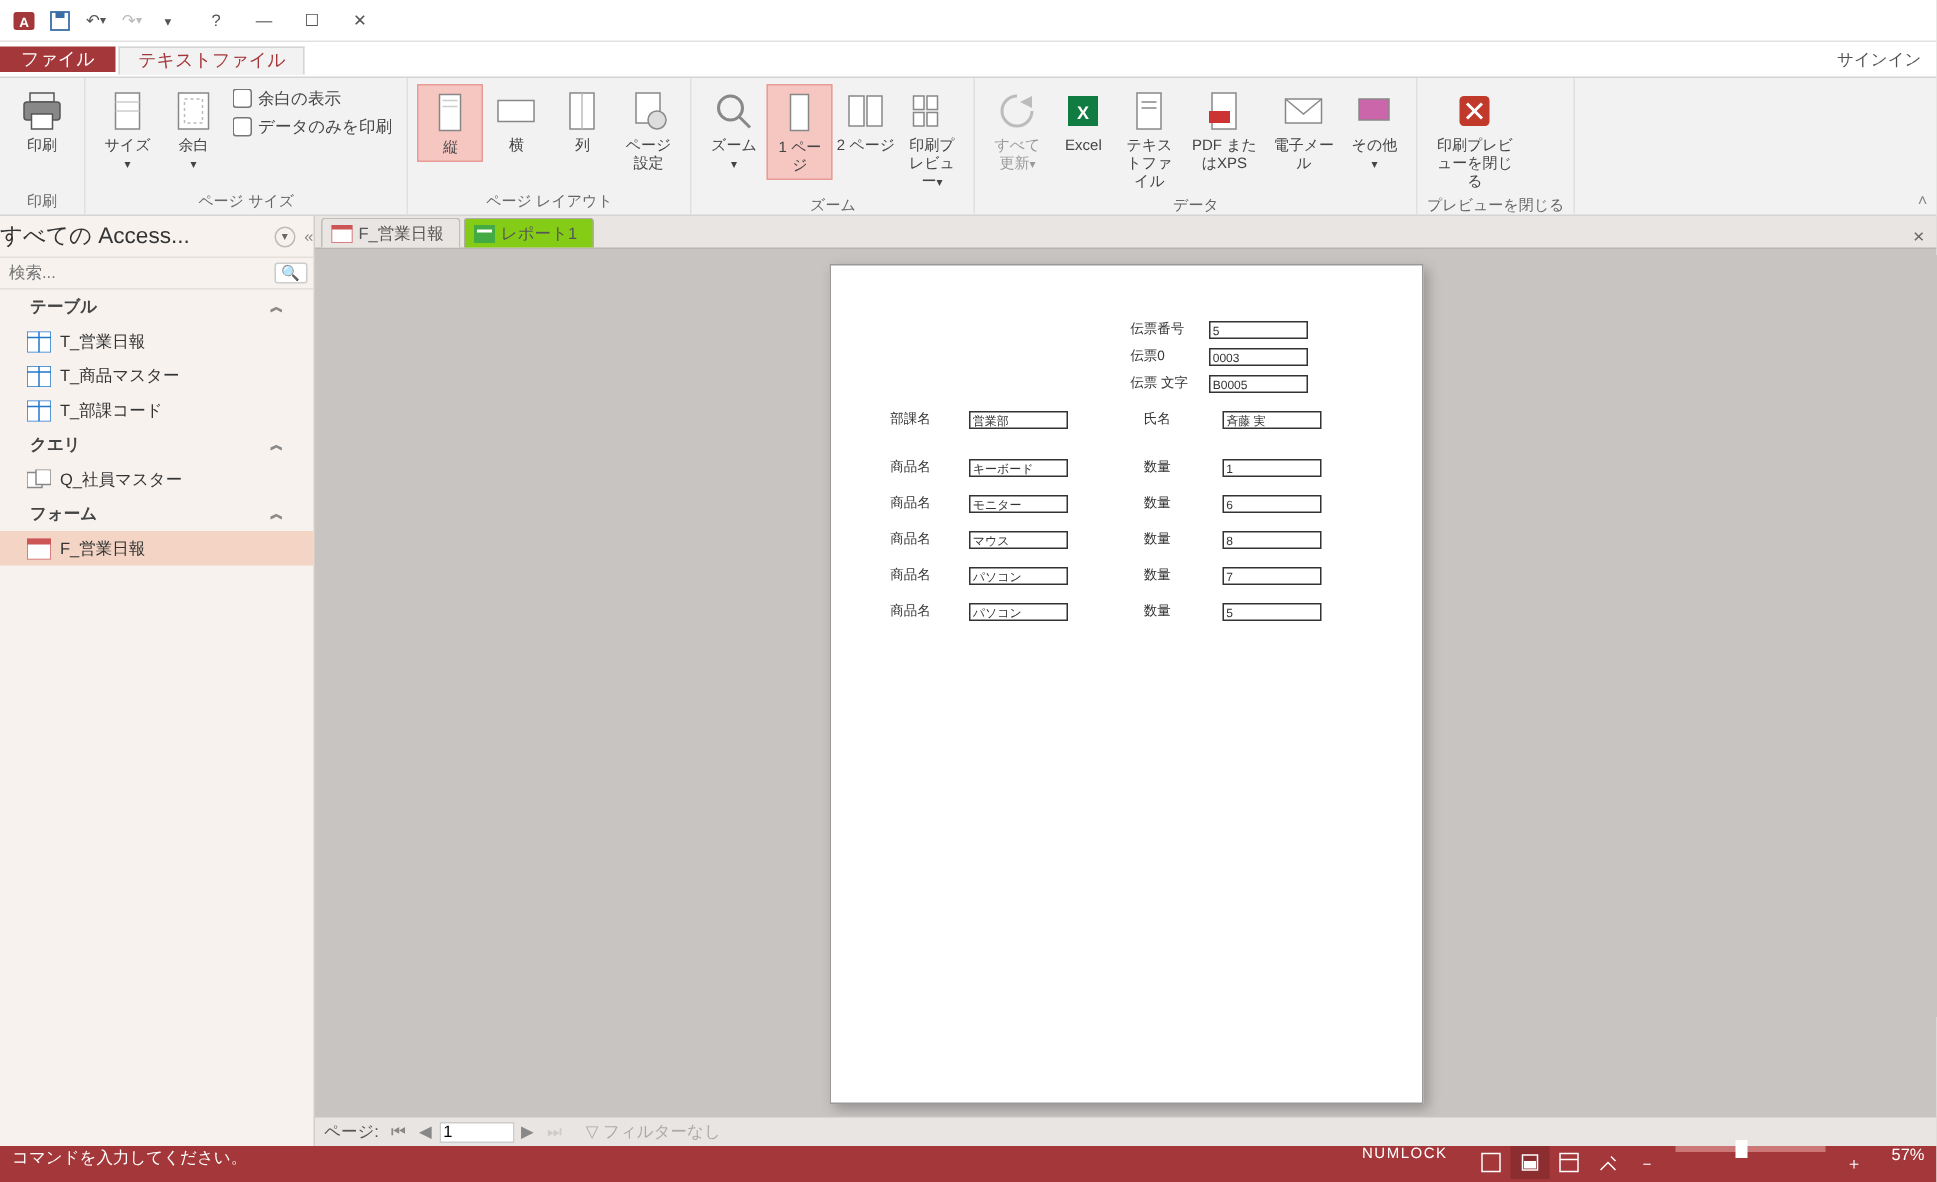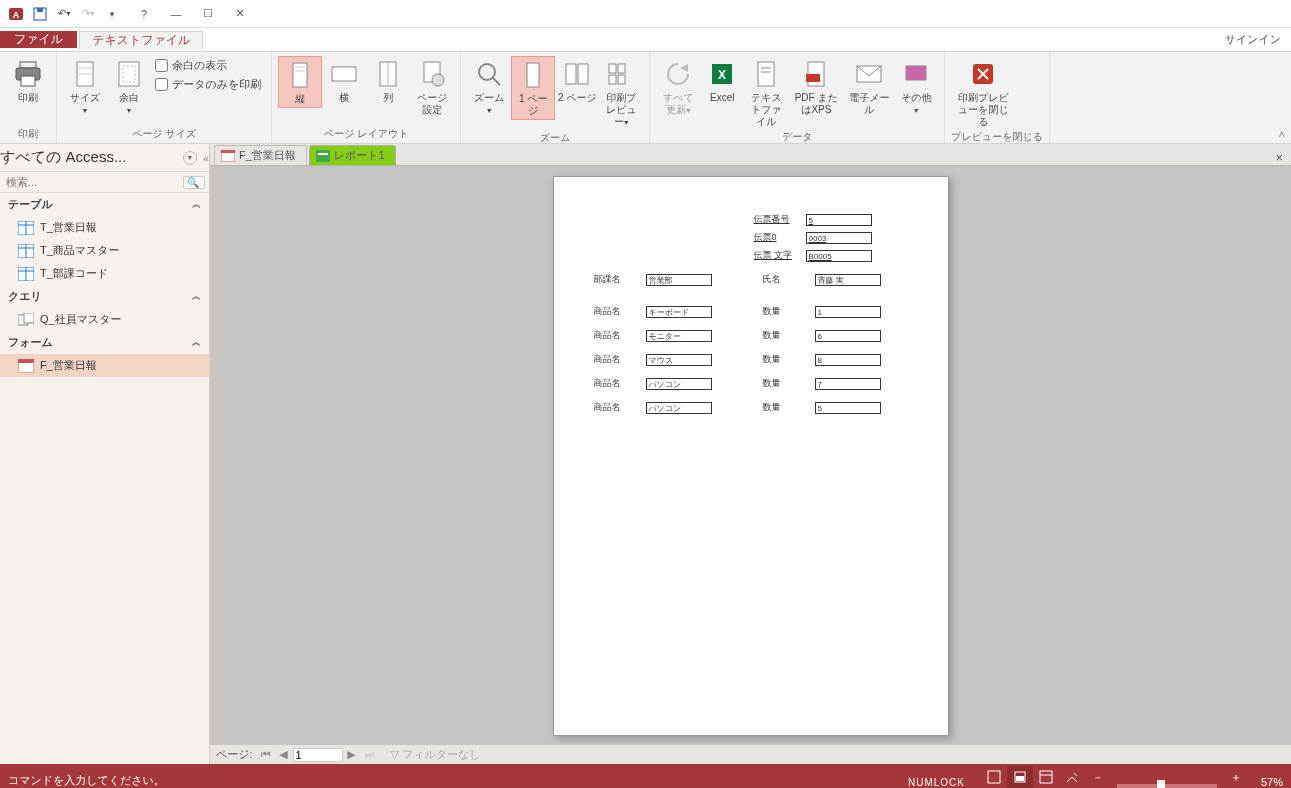--- a/index.html
+++ b/index.html
@@ -39,21 +39,21 @@
 
 
 .nav { width: 210px; background:#f7f2ee; border-right:1px solid #d4cec9; display:flex; flex-direction:column; }
 .nav-header { padding:4px 0; display:flex; align-items:center; border-bottom:1px solid #e4ded8; }
 .nav-header .t { flex:1; font-size:15px; color:#333; white-space:nowrap; overflow:hidden; text-overflow:ellipsis; }
 .nav-header .dd { width:14px; height:14px; border:1px solid #bbb; border-radius:50%; display:flex; align-items:center; justify-content:center; font-size:8px; color:#666; margin-left:4px; cursor:pointer; }
 .nav-header .coll { margin-left:6px; color:#888; cursor:pointer; }
 .nav-search { display:flex; align-items:center; padding:2px 4px; border-bottom:1px solid #e4ded8; }
 .nav-search input { flex:1; border:none; background:transparent; font-size:11px; padding:2px; outline:none; }
 .nav-search .sicon { color:#4a6; cursor:pointer; padding:0 4px; border:1px solid #ccc; border-radius:2px; background:#fff; font-size:10px; }
-.nav-cat { padding:4px 8px; font-weight:bold; color:#444; font-size:11px; display:flex; align-items:center; }
+.nav-cat { padding:4px 20px; font-weight:bold; color:#444; font-size:11px; display:flex; align-items:center; }
 .nav-cat .chev { margin-left:auto; color:#888; font-size:9px; }
 .nav-item { padding:4px 12px 4px 18px; display:flex; align-items:center; cursor:pointer; }
 .nav-item.active { background:#f3d4c5; }
 .nav-item .nicon { width:16px; height:14px; margin-right:6px; display:flex; align-items:center; justify-content:center; }
 .nav-item .nlabel { font-size:11px; color:#333; }
 
 
 .docarea { flex:1; background:#c7c4c2; display:flex; flex-direction:column; position:relative; }
 .doctabs { height:22px; background:#e9e5e2; display:flex; align-items:flex-end; border-bottom:1px solid #b8b4b0; padding-left:4px; }
 .doctab { height:20px; background:#e9e5e2; border:1px solid #c0bcb8; border-bottom:none; padding:0 10px 0 6px; display:flex; align-items:center; font-size:11px; color:#555; margin-right:2px; border-radius:3px 3px 0 0; cursor:pointer; }
@@ -72,21 +72,21 @@
 
 
 .recbar { height:20px; background:#e9e5e2; border-top:1px solid #c8c4c0; display:flex; align-items:center; font-size:11px; color:#555; padding:0 6px; }
 .recbar .lbl { margin-right:4px; }
 .recbar .nbtn { width:18px; text-align:center; color:#888; cursor:pointer; }
 .recbar input { width:50px; border:1px solid #ccc; font-size:11px; padding:0 2px; background:#fff; }
 .recbar .fil { color:#aaa; margin-left:12px; display:flex; align-items:center; }
 .recbar .fil .ficon { margin-right:3px; }
 
 
-.status { height:24px; background:#a4373a; color:#fff; display:flex; align-items:flex-end; font-size:11px; padding:0 8px; }
+.status { height:24px; background:#a4373a; color:#fff; display:flex; align-items:flex-start; font-size:11px; padding:0 8px; }
 .status .left { flex:1; }
 .status .indicator { margin:0 16px; font-size:10px; letter-spacing:1px; }
 .status .sbtn { width:26px; height:22px; display:flex; align-items:center; justify-content:center; cursor:pointer; }
 .status .slider { width:100px; height:4px; background:#c77; position:relative; margin:0 6px; }
 .status .slider .thumb { position:absolute; top:-4px; width:8px; height:12px; background:#fff; left:40px; }
 .status .pct { width:34px; text-align:right; }
 
 
 .svgbox svg { width:100%; height:100%; }
 </style>
@@ -436,21 +436,21 @@
             </svg></div>
         <span>レポート1</span>
       </div>
       <div class="close">×</div>
     </div>
 
     <div class="canvas">
       <div class="page">
 
         <div style="display:flex; justify-content:flex-end;">
-            <div style="width:160px;text-decoration:underline;">
+            <div style="width:160px;">
           <div class="reprow">
                 <div class="lcol">伝票番号</div>
                 <div class="vbox">5</div>
               </div>
           <div class="reprow">
                 <div class="lcol">伝票0</div>
                 <div class="vbox">0003</div>
               </div>
           <div class="reprow">
                 <div class="lcol">伝票 文字</div>

